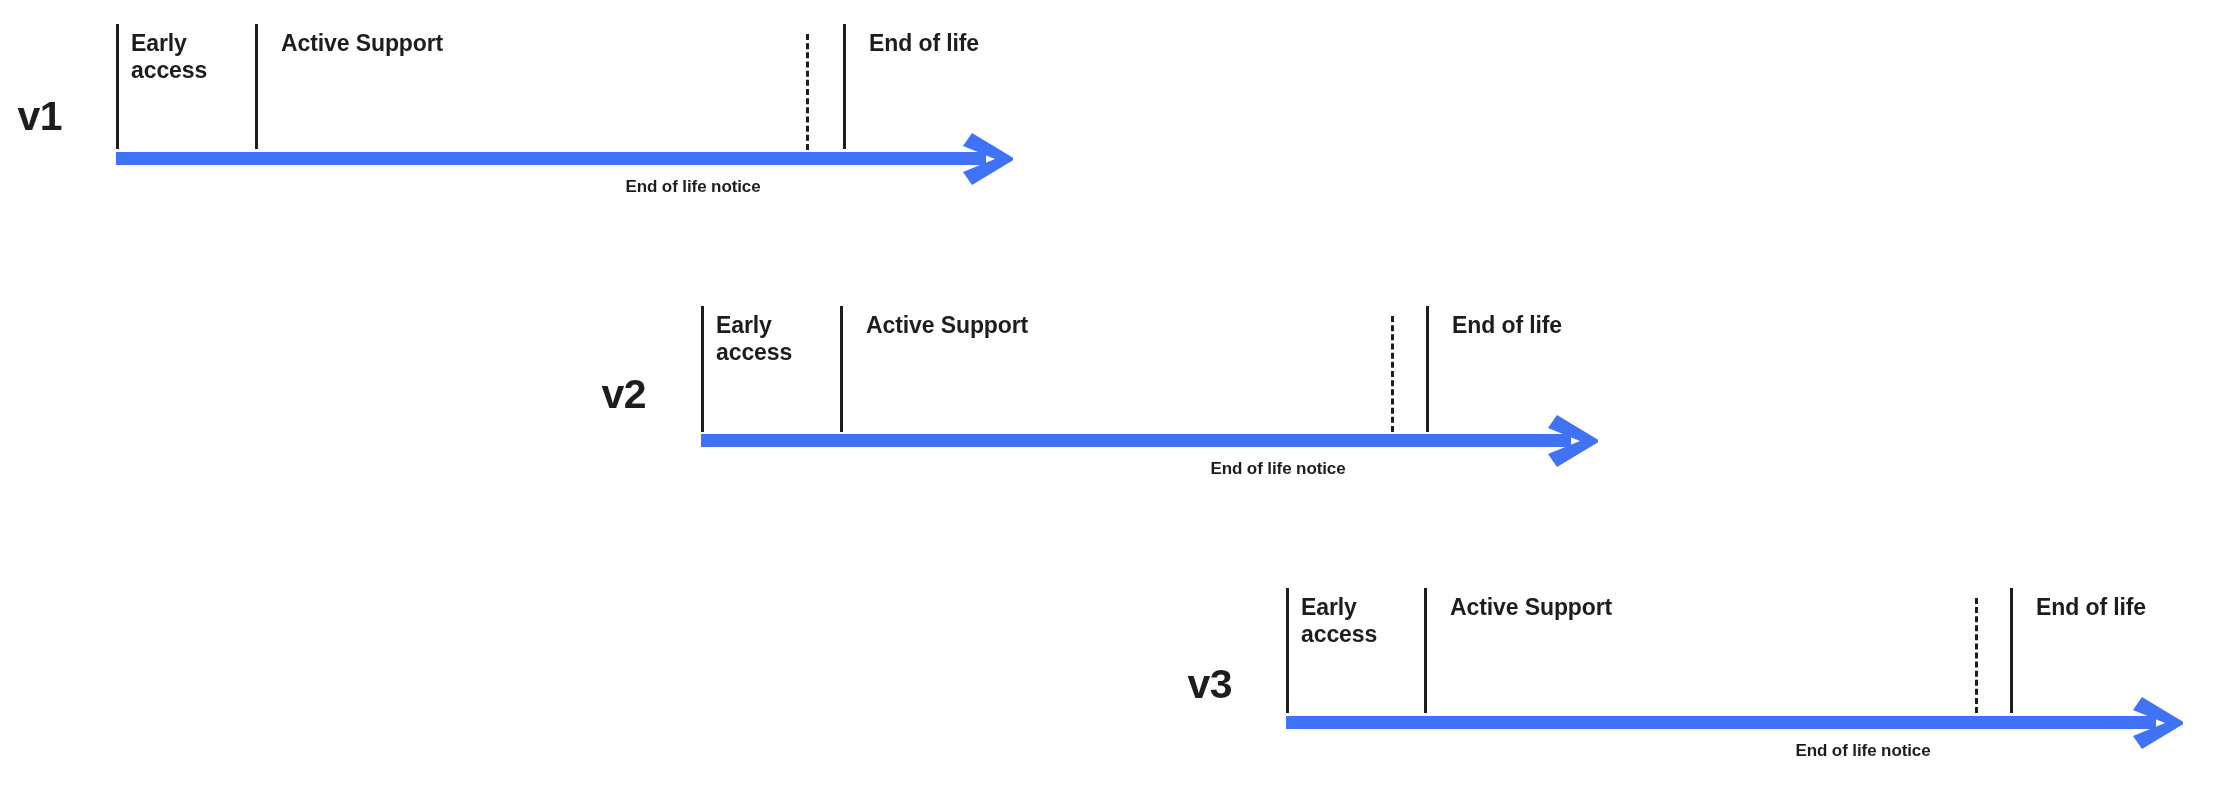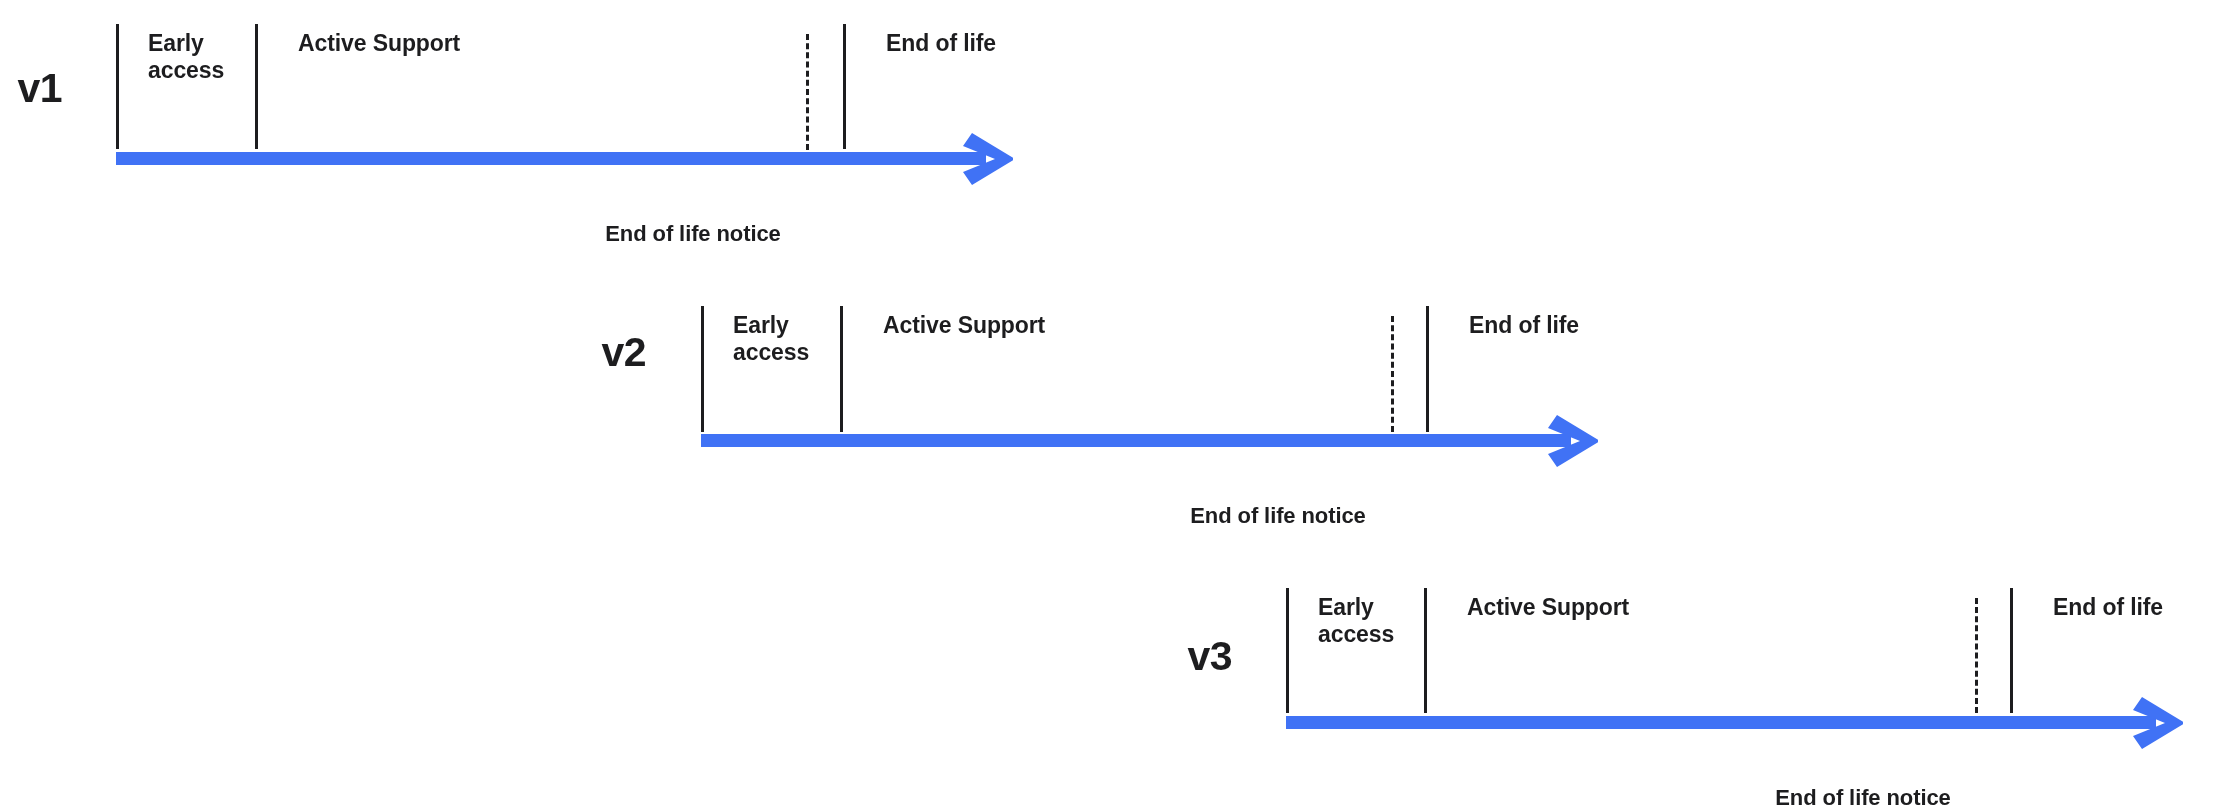--- a/index.html
+++ b/index.html
@@ -35,20 +35,21 @@
   .version-label {
     position: absolute;
     font-size: 41px;
     font-weight: 700;
     color: #1d1d1f;
     letter-spacing: -0.5px;
     line-height: 1;
     white-space: nowrap;
     text-align: right;
     transform: translateY(-50%);
+    margin-top: 28px;
   }
 
   
   .sep {
     position: absolute;
     width: 3px;
     background: #1d1d1f;
   }
 
   
@@ -60,46 +61,44 @@
 
   
   .phase-label {
     position: absolute;
     font-size: 23px;
     font-weight: 700;
     color: #1d1d1f;
     line-height: 1.17;
     white-space: pre-line;
     letter-spacing: -0.1px;
-    margin-left: 17px;
   }
 
   
   .bar {
     position: absolute;
     height: 13px;
     background: #4072F5;
   }
 
   
   .arrow-head {
     position: absolute;
     overflow: visible;
   }
 
   
   .notice-label {
     position: absolute;
-    font-size: 22px;
+    font-size: 17px;
     font-weight: 700;
     color: #1d1d1f;
     white-space: nowrap;
     letter-spacing: -0.1px;
     transform: translateX(-50%);
-    margin-top: 44px;
   }
 </style>
 </head>
 <body>
 
 <div id="diagram">
 
   <div class="version-row">
 
     <div class="version-label" style="left: 0px; top: 88px; width: 62px;">v1</div>
@@ -125,21 +124,21 @@
       <svg width="60" height="56" viewBox="0 0 60 56" aria-hidden="true">
         <path d="M12 2 L53 26.8 L53 29.2 L12 54 L3 41 L35 28 L3 15 Z" fill="#4072F5"></path>
       </svg>
     </div>
 
     <div class="notice-label" style="left: 693px; top: 177px;">End of life notice</div>
   </div>
 
   <div class="version-row">
 
-    <div class="version-label" style="left: 584px; top: 352px; width: 62px;">v2</div>
+    <div class="version-label" style="left: 584px; top: 366px; width: 62px;">v2</div>
 
     <div class="sep" style="left: 701px; top: 306px; height: 126px;"></div>
 
     <div class="phase-label" style="left: 716px; top: 312px;">Early
 access</div>
 
     <div class="sep" style="left: 840px; top: 306px; height: 126px;"></div>
 
     <div class="phase-label" style="left: 866px; top: 312px;">Active Support</div>
 

